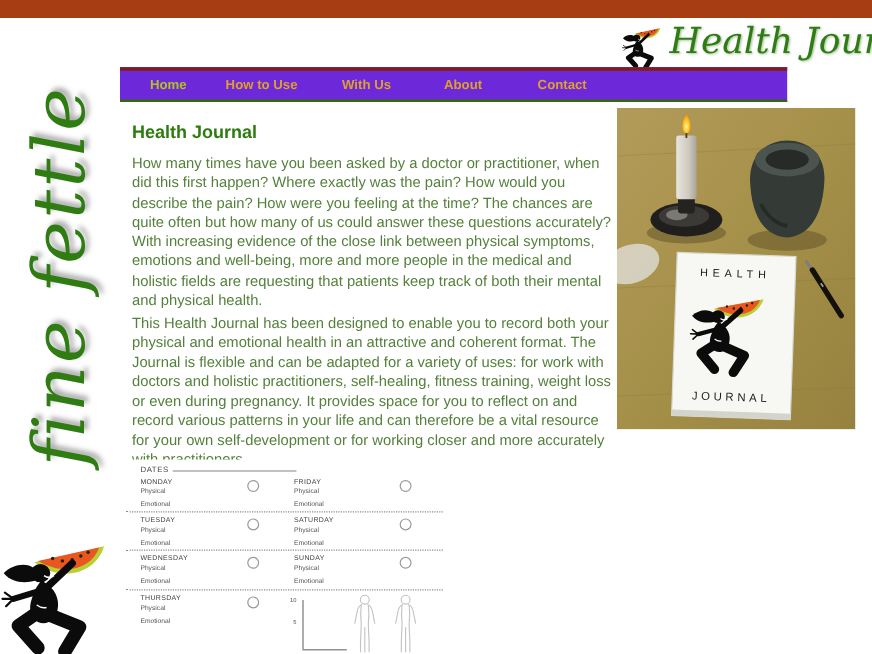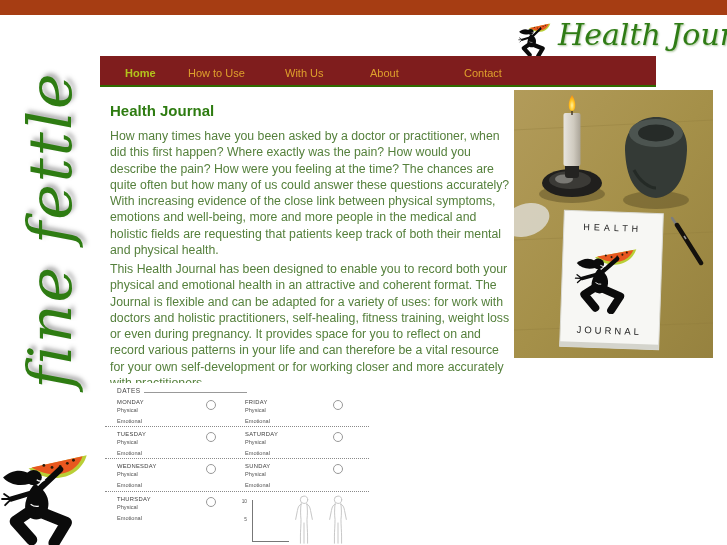--- a/index.html
+++ b/index.html
@@ -13,25 +13,25 @@
   .header-logo{position:absolute;left:516px;top:15px;width:210px;height:46px;}
   .header-logo .glyph{position:absolute;left:2px;top:3px;width:38px;height:42px;}
   .header-logo .word{
     position:absolute;left:42px;top:2px;white-space:nowrap;
     font-family:"DejaVu Serif", serif;font-style:italic;font-size:30px;
     color:#2f7c15;text-shadow:1px 1px 2px #a9c49a;letter-spacing:0px;
   }
   
   .nav{
     position:absolute;left:100px;top:56px;width:556px;height:24px;
-    background:#7f1d1d;border-top:5px solid #7f1d1d;border-bottom:2px solid #2f6b00;
+    background:#6d28d9;border-top:3px solid #7f1d1d;border-bottom:2px solid #2f6b00;
   }
   .nav .item{
     position:absolute;top:0;height:24px;line-height:24px;font-size:11px;
-    color:#dfa02c;cursor:pointer;white-space:nowrap;
+    color:#dfa02c;cursor:pointer;white-space:nowrap;font-weight:bold;
   }
   .nav .item.active{color:#b2c31c;font-weight:bold;}
   
   .sidebrand{
     position:absolute;left:-165px;top:180px;width:430px;height:100px;
     transform:rotate(-90deg);text-align:center;line-height:100px;
     font-family:"DejaVu Serif", serif;font-style:italic;font-size:60px;
     color:#2e7c12;text-shadow:3px 3px 4px rgba(90,90,90,0.5);letter-spacing:2px;
     white-space:nowrap;
   }
@@ -131,21 +131,21 @@
       <use href="#runner"></use>
     </svg>
   <span class="word">Health Journal</span>
 </div>
 
 <div class="nav">
   <span class="item active" style="left:25px">Home</span>
   <span class="item" style="left:88px">How to Use</span>
   <span class="item" style="left:185px">With Us</span>
   <span class="item" style="left:270px">About</span>
-  <span class="item" style="left:364px">Contact</span>
+  <span class="item" style="left:348px">Contact</span>
 </div>
 
 <div class="page-title">Health Journal</div>
 <div class="para para1">How many times have you been asked by a doctor or practitioner, when did this first happen? Where exactly was the pain? How would you describe the pain? How were you feeling at the time? The chances are quite often but how many of us could answer these questions accurately? With increasing evidence of the close link between physical symptoms, emotions and well-being, more and more people in the medical and holistic fields are requesting that patients keep track of both their mental and physical health.</div>
 <div class="para para2">This Health Journal has been designed to enable you to record both your physical and emotional health in an attractive and coherent format. The Journal is flexible and can be adapted for a variety of uses: for work with doctors and holistic practitioners, self-healing, fitness training, weight loss or even during pregnancy. It provides space for you to reflect on and record various patterns in your life and can therefore be a vital resource for your own self-development or for working closer and more accurately with practitioners.</div>
 
 <div class="photo">
   <svg width="199" height="268" viewBox="0 0 199 268">
     <rect x="0" y="0" width="199" height="268" fill="url(#woodGrad)"></rect>
     <g stroke="#8f7b3c" stroke-width="1" opacity="0.35">

